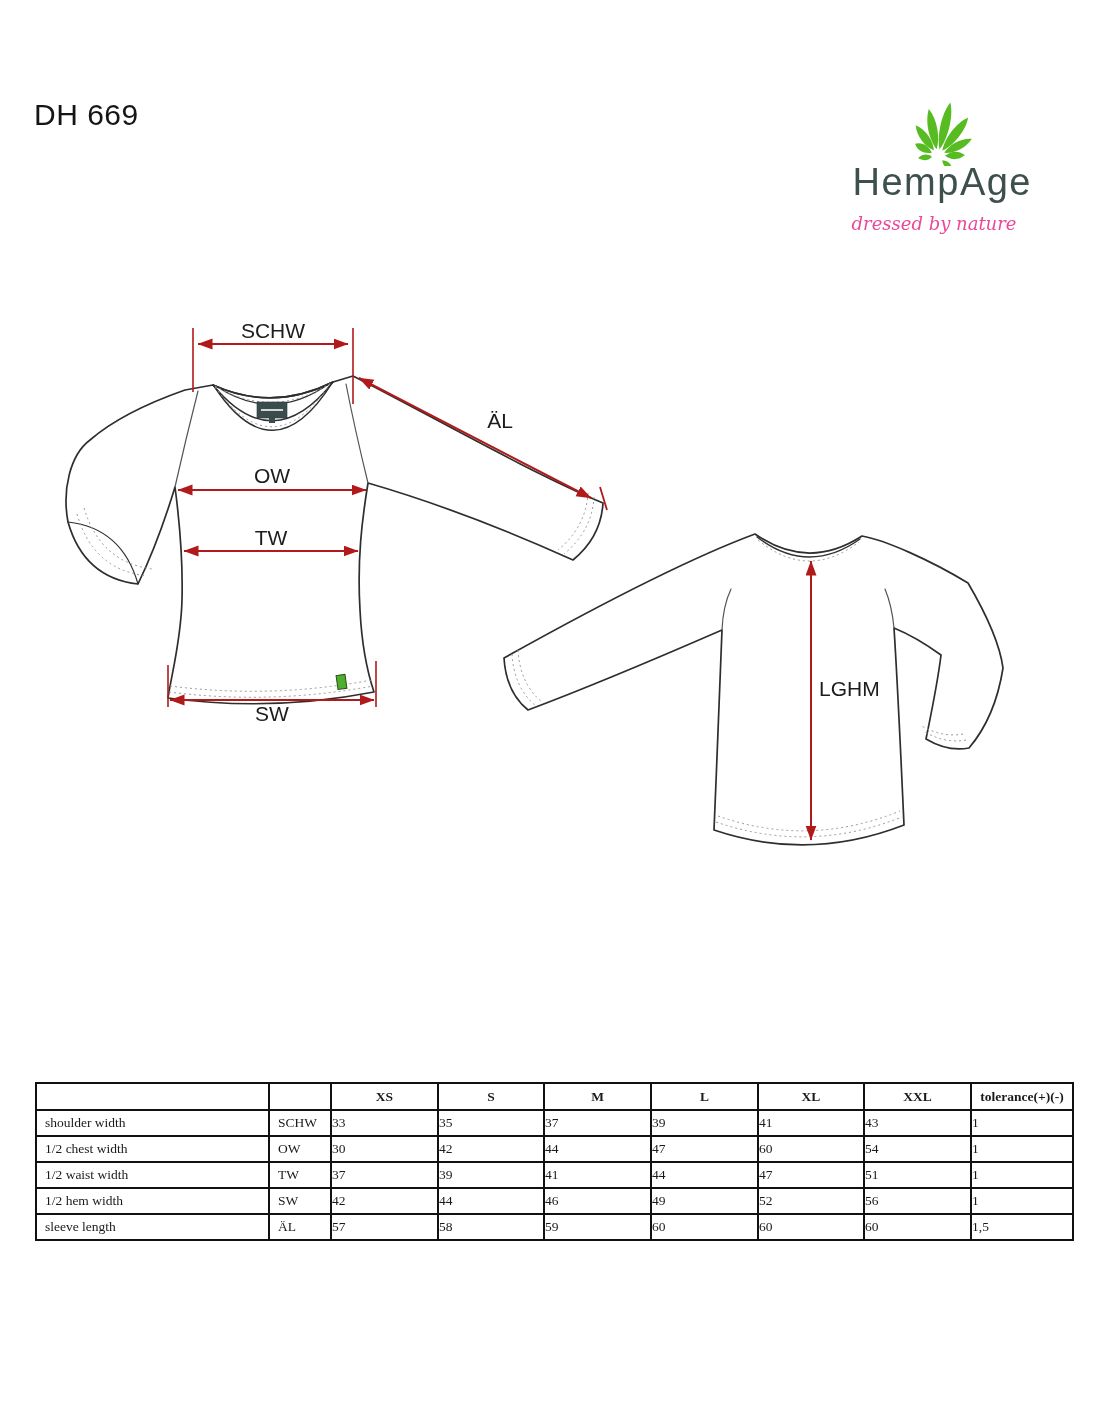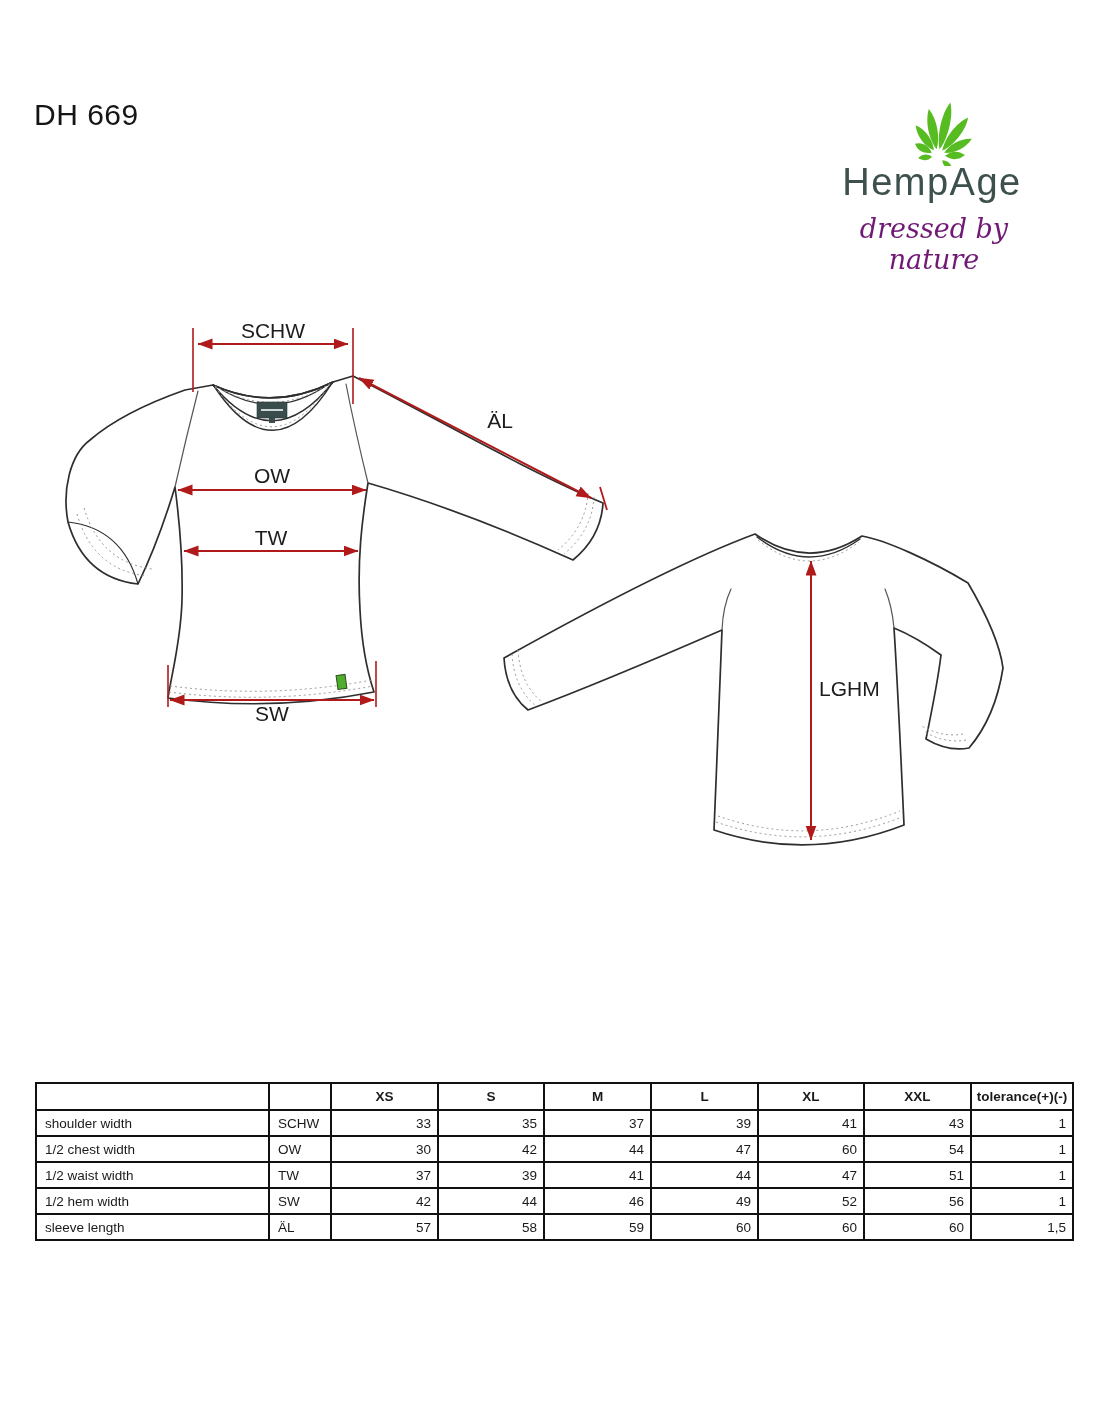--- a/index.html
+++ b/index.html
@@ -5,45 +5,45 @@
   html,body{margin:0;padding:0;background:#ffffff;}
   .page{
     position:relative;width:1100px;height:1307px;background:#fff;
     font-family:"Liberation Sans",sans-serif;color:#1a1a1a;overflow:hidden;
   }
   .title{
     position:absolute;left:34px;top:98px;font-size:30px;letter-spacing:0.5px;color:#151515;
   }
   .leaf-svg{position:absolute;left:898px;top:92px;width:85px;height:74px;}
   .brand{
-    position:absolute;left:832px;top:161px;width:200px;text-align:center;
+    position:absolute;left:832px;top:161px;width:200px;text-align:right;
     font-size:38px;letter-spacing:1.5px;color:#3d504d;
   }
   .tagline{
     position:absolute;left:814px;top:213px;width:240px;text-align:center;
     font-family:"DejaVu Serif",serif;font-style:italic;
-    font-size:27px;color:#701a75;
+    font-size:18px;color:#ec4899;
   }
   .drawing{position:absolute;left:0;top:0;width:1100px;height:1000px;}
   .mlabel{
     position:absolute;font-size:21px;color:#1c1c1c;white-space:nowrap;
     transform:translateX(-50%);
   }
   .mlabel.left-anchor{transform:none;}
   .size-table{
     position:absolute;left:35px;top:1082px;width:1037px;
-    border-collapse:collapse;table-layout:fixed;
+    border-collapse:collapse;table-layout:fixed;font-family:Liberation Serif, serif;
   }
   .size-table th,.size-table td{
     border:2px solid #111;font-size:13.5px;overflow:hidden;white-space:nowrap;
     padding:0;height:24px;font-weight:normal;
   }
   .size-table thead th{height:25px;font-weight:bold;text-align:center;}
   .size-table td.tl{text-align:left;padding-left:8px;}
-  .size-table td.tr{text-align:right;padding-right:6px;}
+  .size-table td.tr{padding-right:0;}
 </style>
 </head>
 <body>
 
 <div class="page">
 
   <div class="title">DH 669</div>
 
   <svg class="leaf-svg" viewBox="0 0 85 74">
     <g transform="translate(40,64) rotate(16)" fill="#57bb22">

